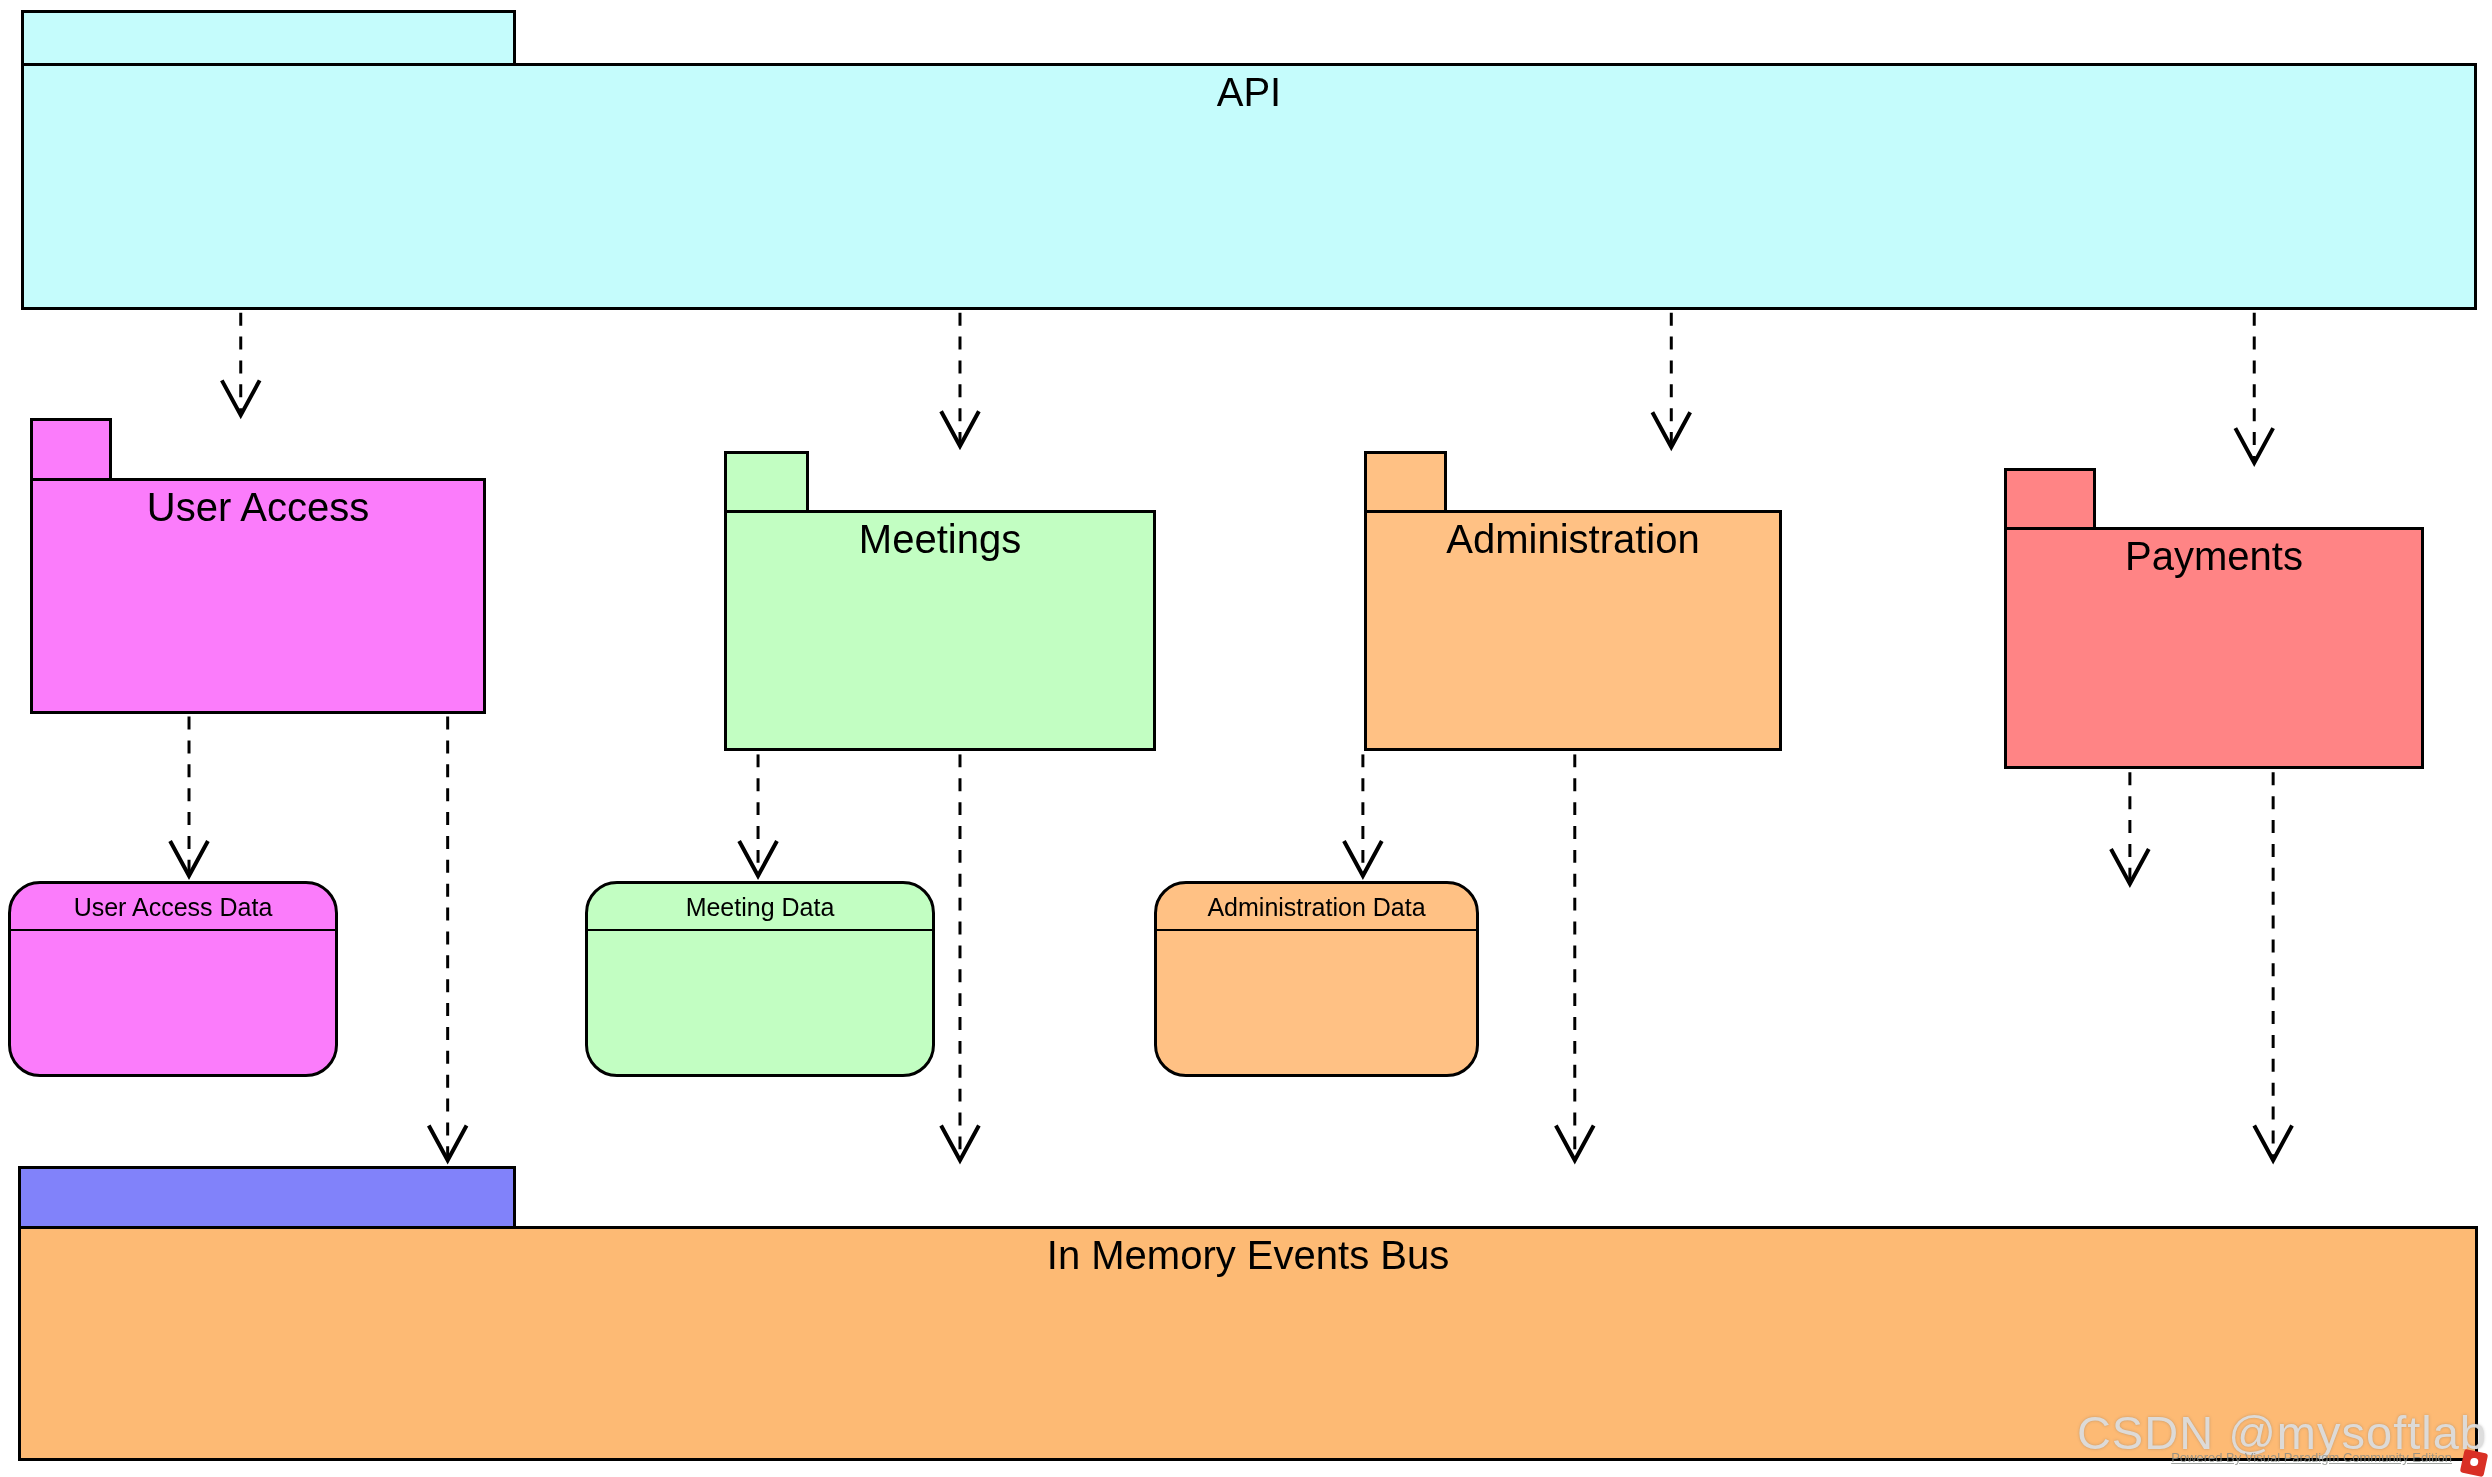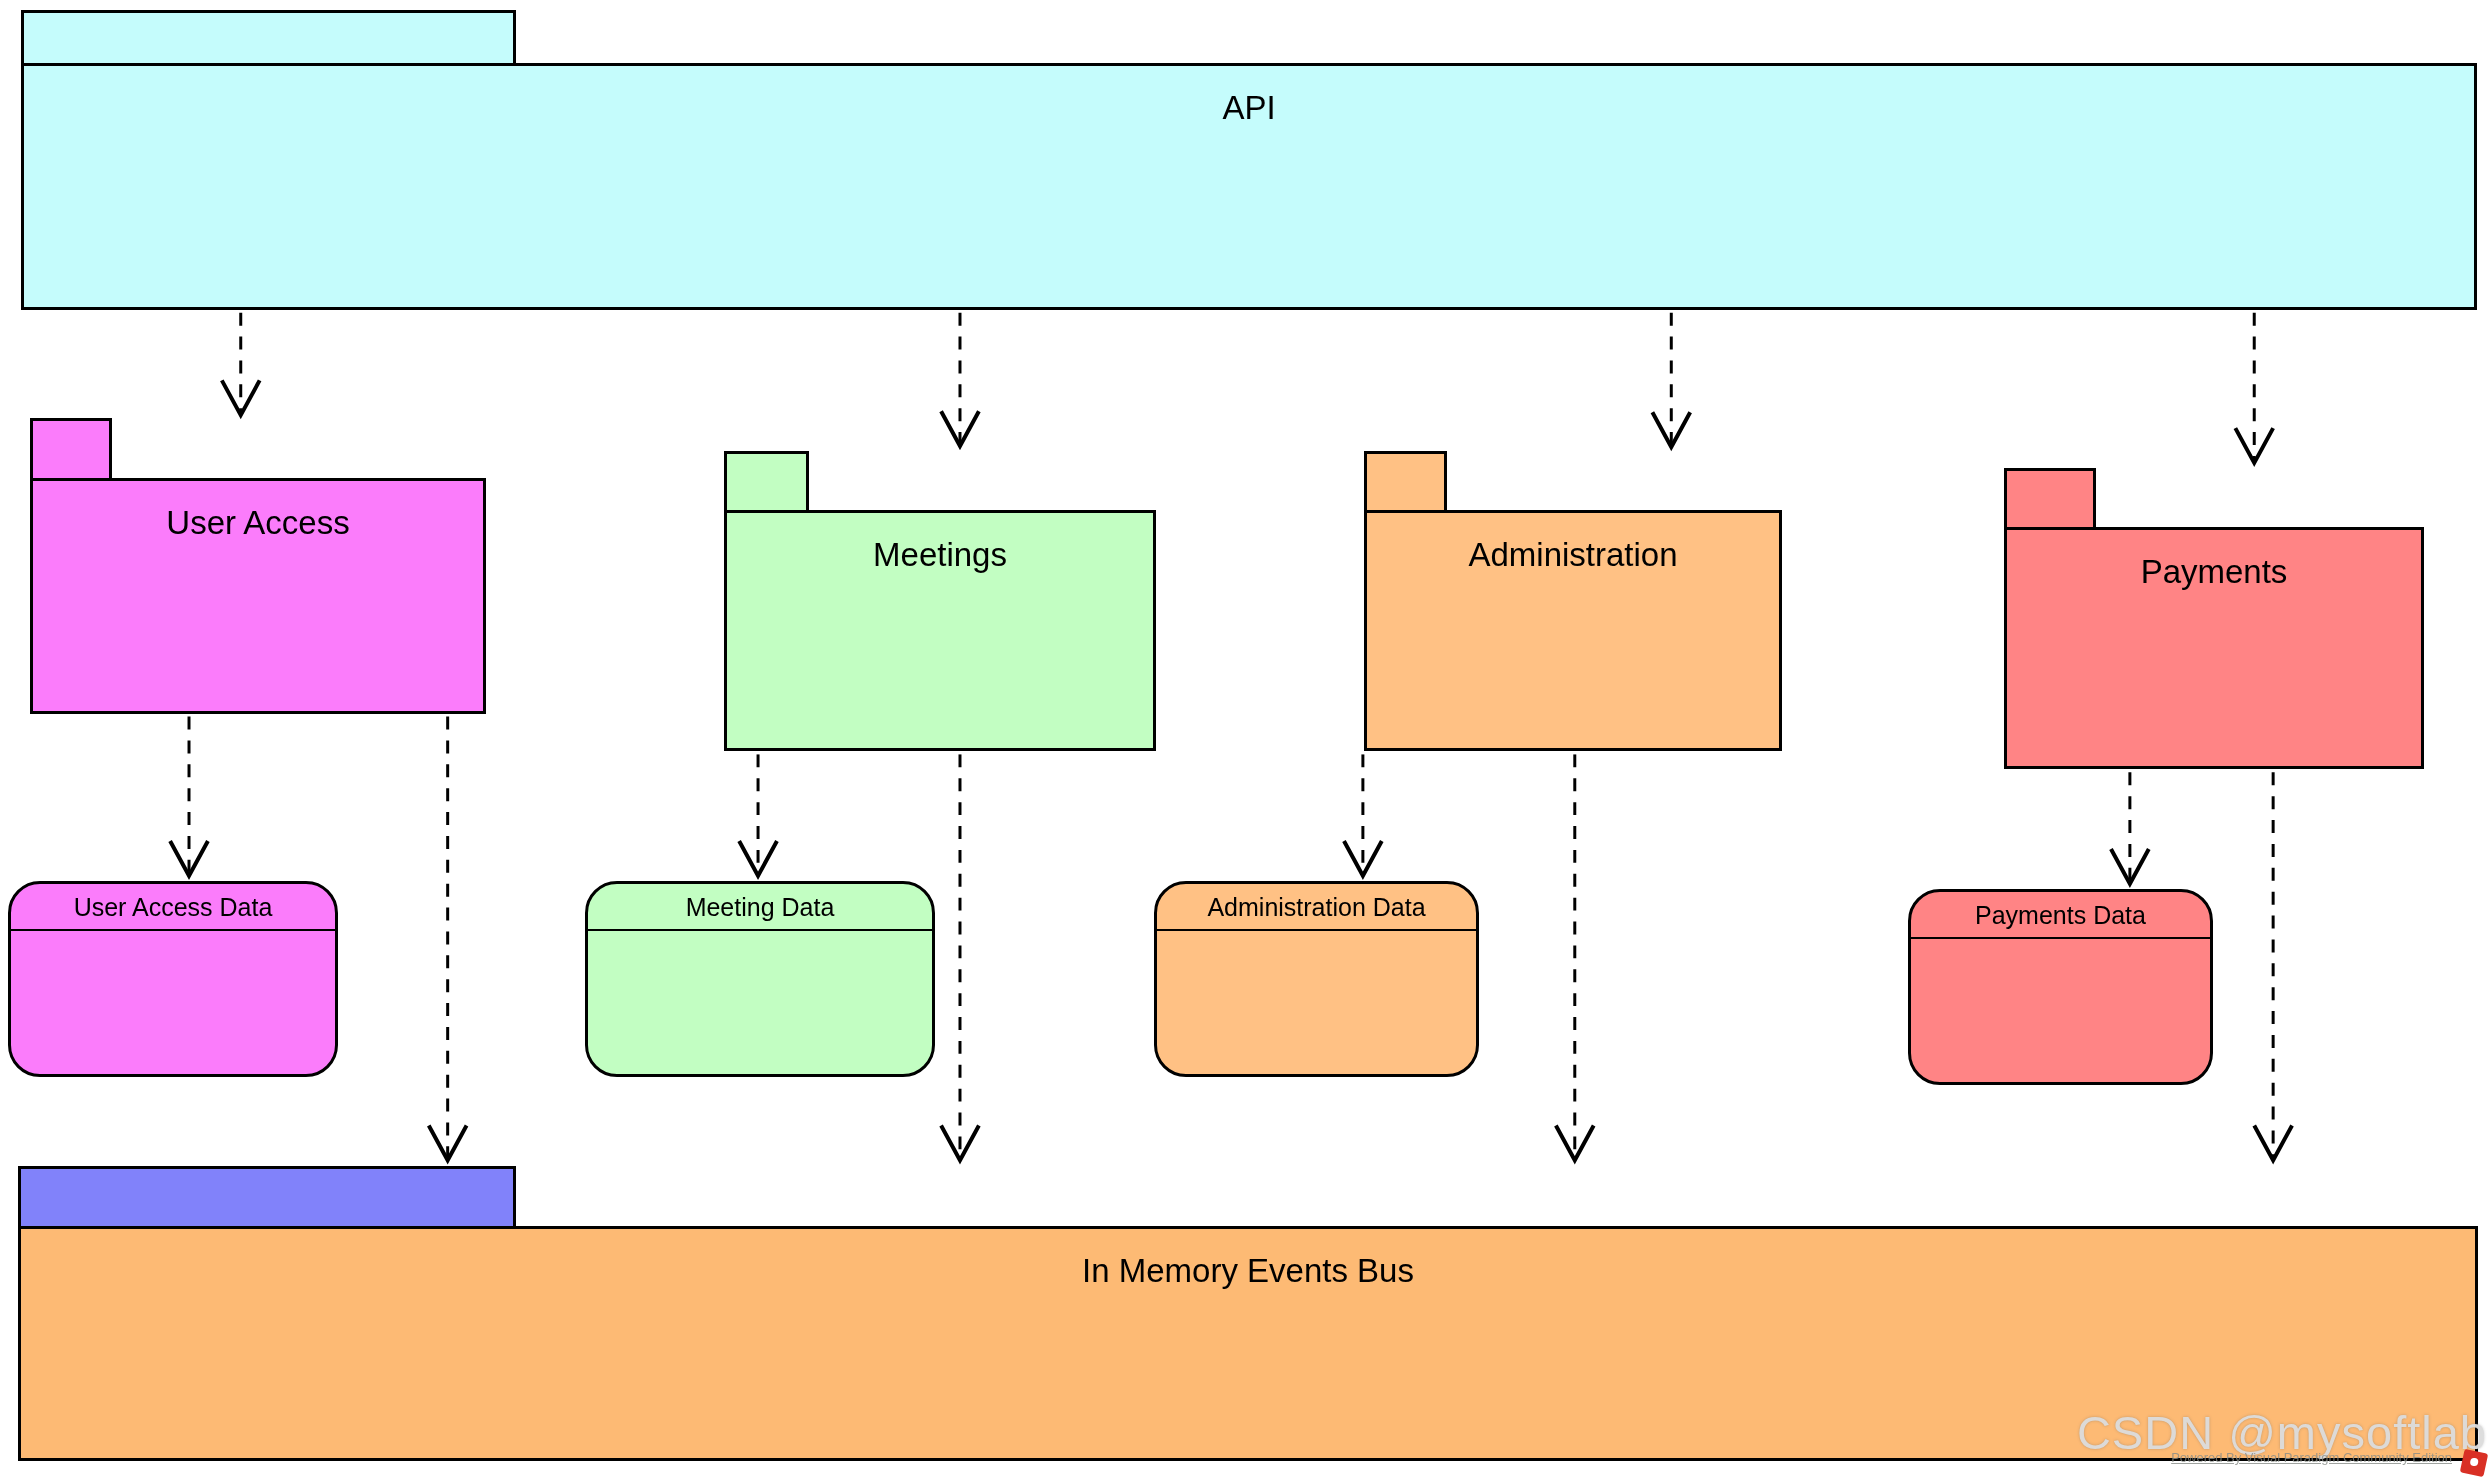--- a/index.html
+++ b/index.html
@@ -2,21 +2,21 @@
 <html><head>
 <meta charset="utf-8">
 <style>
   html,body{margin:0;padding:0;background:#ffffff;}
   #canvas{
     position:relative;width:2492px;height:1478px;background:#ffffff;overflow:hidden;
     font-family:"Liberation Sans",sans-serif;color:#000;
   }
   .pkg-tab{position:absolute;border:3px solid #000;border-bottom:none;box-sizing:border-box;}
   .pkg-body{position:absolute;border:3px solid #000;box-sizing:border-box;text-align:center;}
-  .pkg-title{display:block;padding-top:25px;font-size:33px;line-height:34px;color:#000;}
+  .pkg-title{display:block;padding-top:9px;font-size:40px;line-height:34px;color:#000;}
   .store{position:absolute;border:3px solid #000;border-radius:32px;box-sizing:border-box;overflow:hidden;}
   .store-title{display:block;height:45px;line-height:46px;text-align:center;
                border-bottom:2px solid #000;font-size:25px;color:#000;}
   #edges{position:absolute;left:0;top:0;pointer-events:none;}
   .edge-line{stroke:#000;stroke-width:3;stroke-dasharray:13 11;fill:none;}
   .edge-head{stroke:#000;stroke-width:4;fill:none;stroke-linecap:butt;}
   #watermark{position:absolute;right:5px;top:1405px;font-size:47px;letter-spacing:1px;
              color:rgba(221,221,221,0.95);text-shadow:0 0 3px rgba(90,90,90,0.35);white-space:nowrap;margin-left:48px;}
   #powered{position:absolute;right:40px;top:1450px;font-size:13px;
            color:rgba(135,140,135,0.8);white-space:nowrap;text-decoration:underline;}
@@ -65,23 +65,20 @@
   </div>
 
   <div class="store" style="left: 1154px; top: 881px; width: 325px; height: 196px; background-color: rgb(255, 193, 132);">
     <span class="store-title">Administration Data</span>
   </div>
 
   <div class="store" style="left: 585px; top: 881px; width: 350px; height: 196px; background-color: rgb(194, 254, 194);">
     <span class="store-title">Meeting Data</span>
   </div>
 
-  <div class="store" style="left: 1908px; top: 889px; width: 305px; height: 196px; background-color: rgb(255, 132, 133);">
-    <span class="store-title">Payments Data</span>
-  </div>
 
   <svg id="edges" width="2492" height="1478" viewBox="0 0 2505 1485">
     <g>
       <line class="edge-line" x1="242" y1="314" x2="242" y2="413"></line>
       <polyline class="edge-head" points="223,382 242,417 261,382"></polyline>
     </g>
     <g>
       <line class="edge-line" x1="965" y1="314" x2="965" y2="444"></line>
       <polyline class="edge-head" points="946,413 965,448 984,413"></polyline>
     </g>

